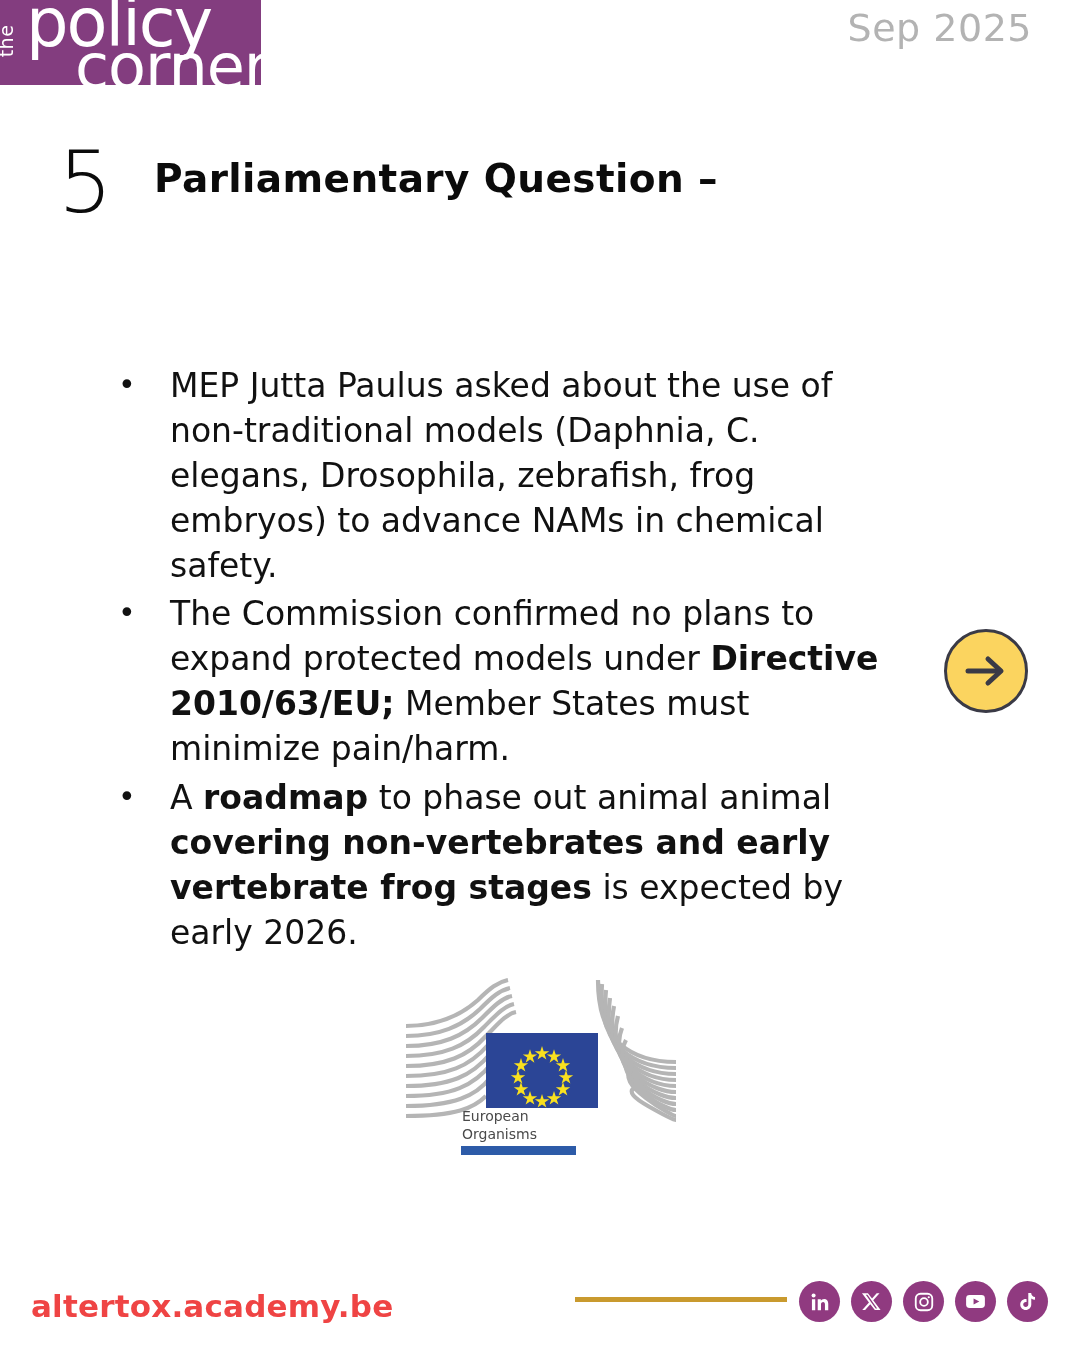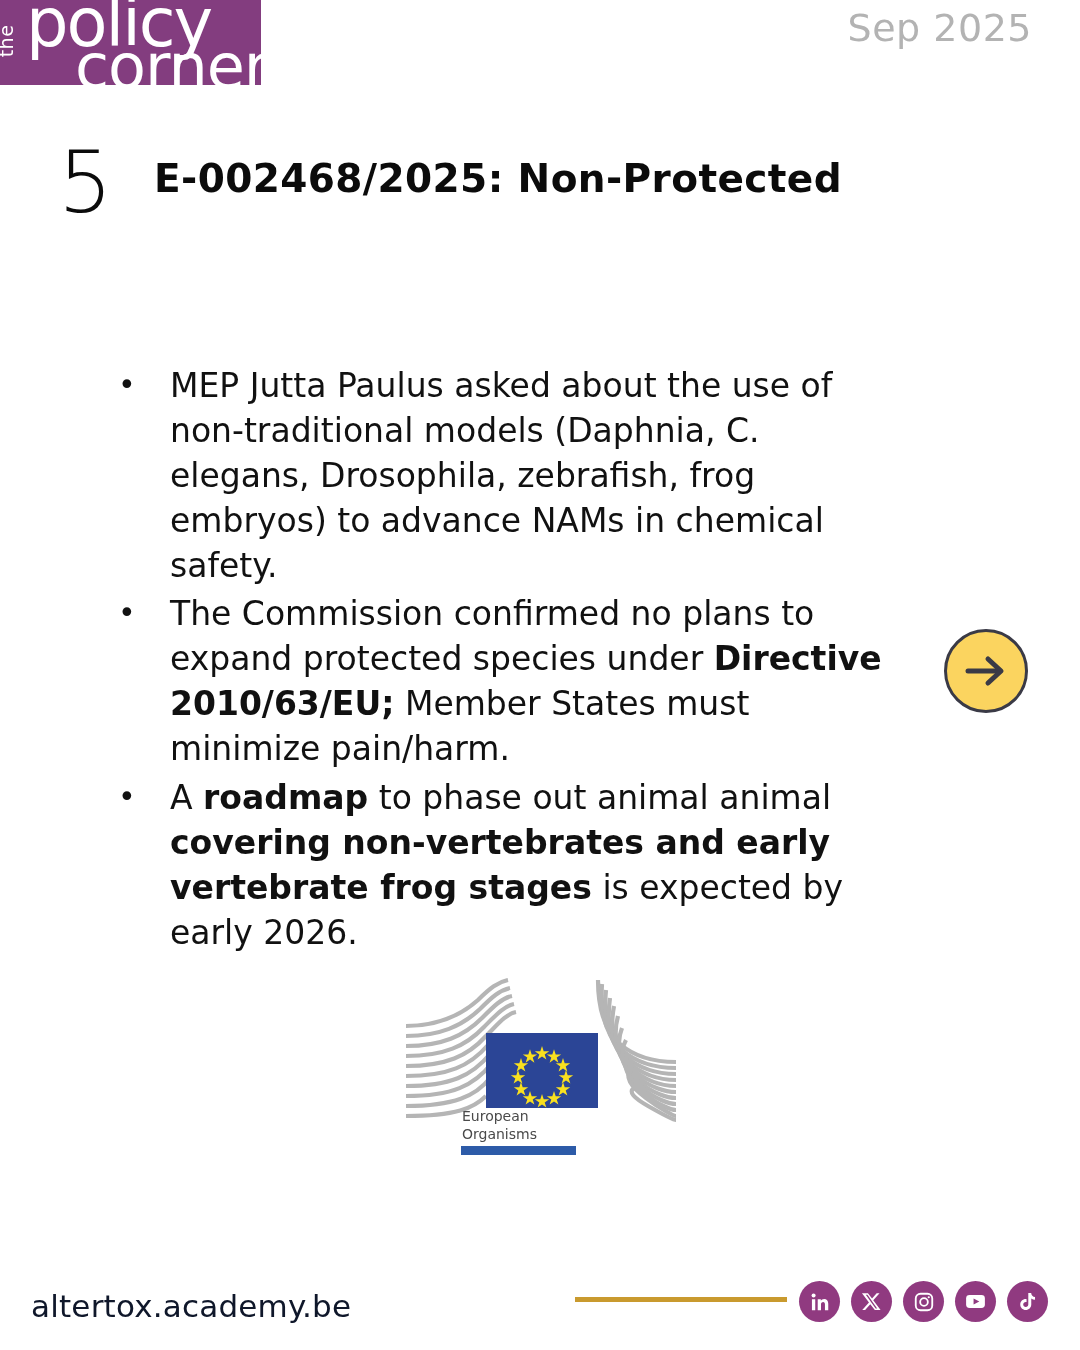--- a/index.html
+++ b/index.html
@@ -138,23 +138,23 @@
     position:absolute;
     left:461px; top:1146px;
     width:115px; height:9px;
     background:#2d5ba8;
   }
 
   
   .footer-url {
     position:absolute;
     left:31px; top:1288px;
-    color:#0f172a;
+    color:#ef4444;
     font-size:31px;
-    font-weight:normal;
+    font-weight:bold;
     letter-spacing:0.2px;
     font-family:"DejaVu Sans", sans-serif;
   }
   .footer-rule {
     position:absolute;
     left:575px; top:1297px;
     width:212px; height:5px;
     background:#c99a2e;
   }
   .socials {
@@ -179,32 +179,32 @@
   <span class="brand-the">the</span>
   <span class="brand-policy">policy</span>
   <span class="brand-corner">corner</span>
 </div>
 
 <div class="header-date">Sep 2025</div>
 
 <div class="title-row">
   <div class="title-number">5</div>
   <div class="title-text">
-    <div>E-002468/2025: Non-Protected</div>
+    <div>Parliamentary Question –</div>
   </div>
 </div>
 
 <div class="bullets">
   <div class="bullet">
     <span class="bullet-dot">•</span>
     <span class="bullet-body" id="b0"><span>MEP Jutta Paulus asked about the use of non-traditional models (Daphnia, C. elegans, Drosophila, zebrafish, frog embryos) to advance NAMs in chemical safety.</span></span>
   </div>
   <div class="bullet">
     <span class="bullet-dot">•</span>
-    <span class="bullet-body" id="b1"><span>The Commission confirmed no plans to expand protected species under </span><b>Directive 2010/63/EU;</b><span> Member States must minimize pain/harm.</span></span>
+    <span class="bullet-body" id="b1"><span>The Commission confirmed no plans to expand protected models under </span><b>Directive 2010/63/EU;</b><span> Member States must minimize pain/harm.</span></span>
   </div>
   <div class="bullet">
     <span class="bullet-dot">•</span>
     <span class="bullet-body" id="b2"><span>A </span><b>roadmap</b><span> to phase out animal animal </span><b>covering non-vertebrates and early vertebrate frog stages</b><span> is expected by early 2026.</span></span>
   </div>
 </div>
 
 <div class="arrow-btn">
   <svg width="46" height="34" viewBox="0 0 46 34">
     <line x1="5" y1="17" x2="37" y2="17" stroke="#3a3a46" stroke-width="5" stroke-linecap="round"></line>

